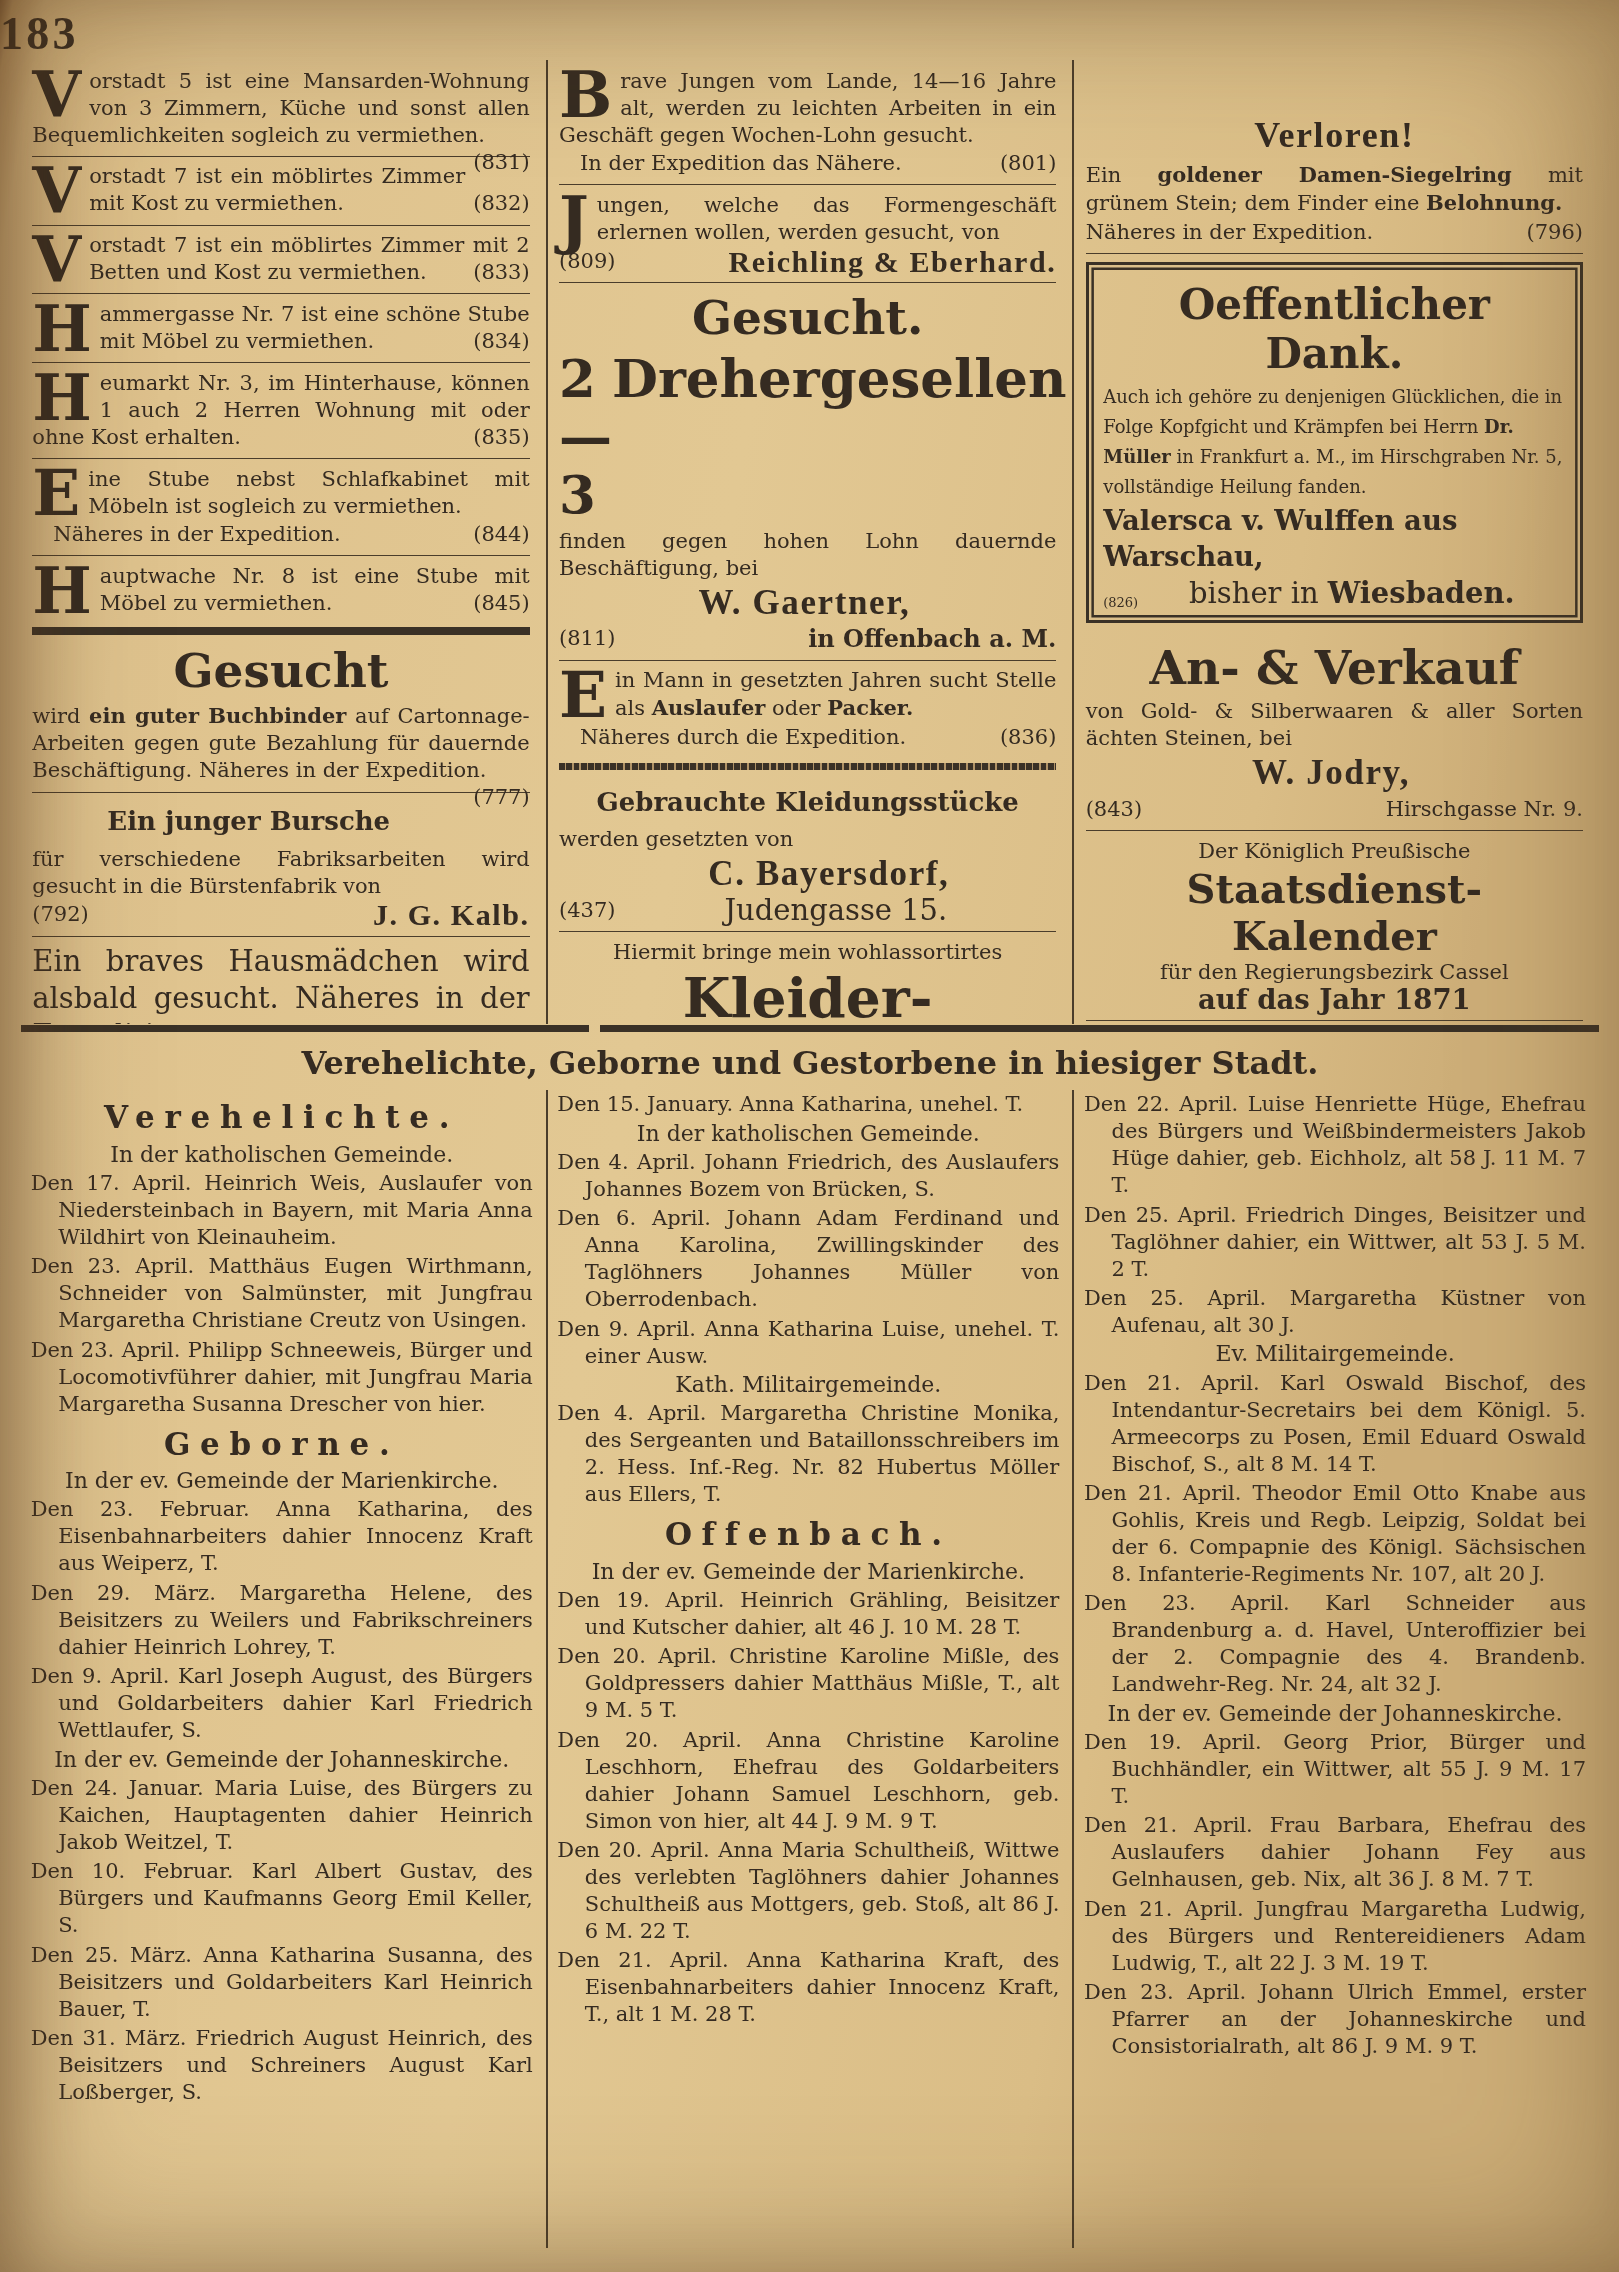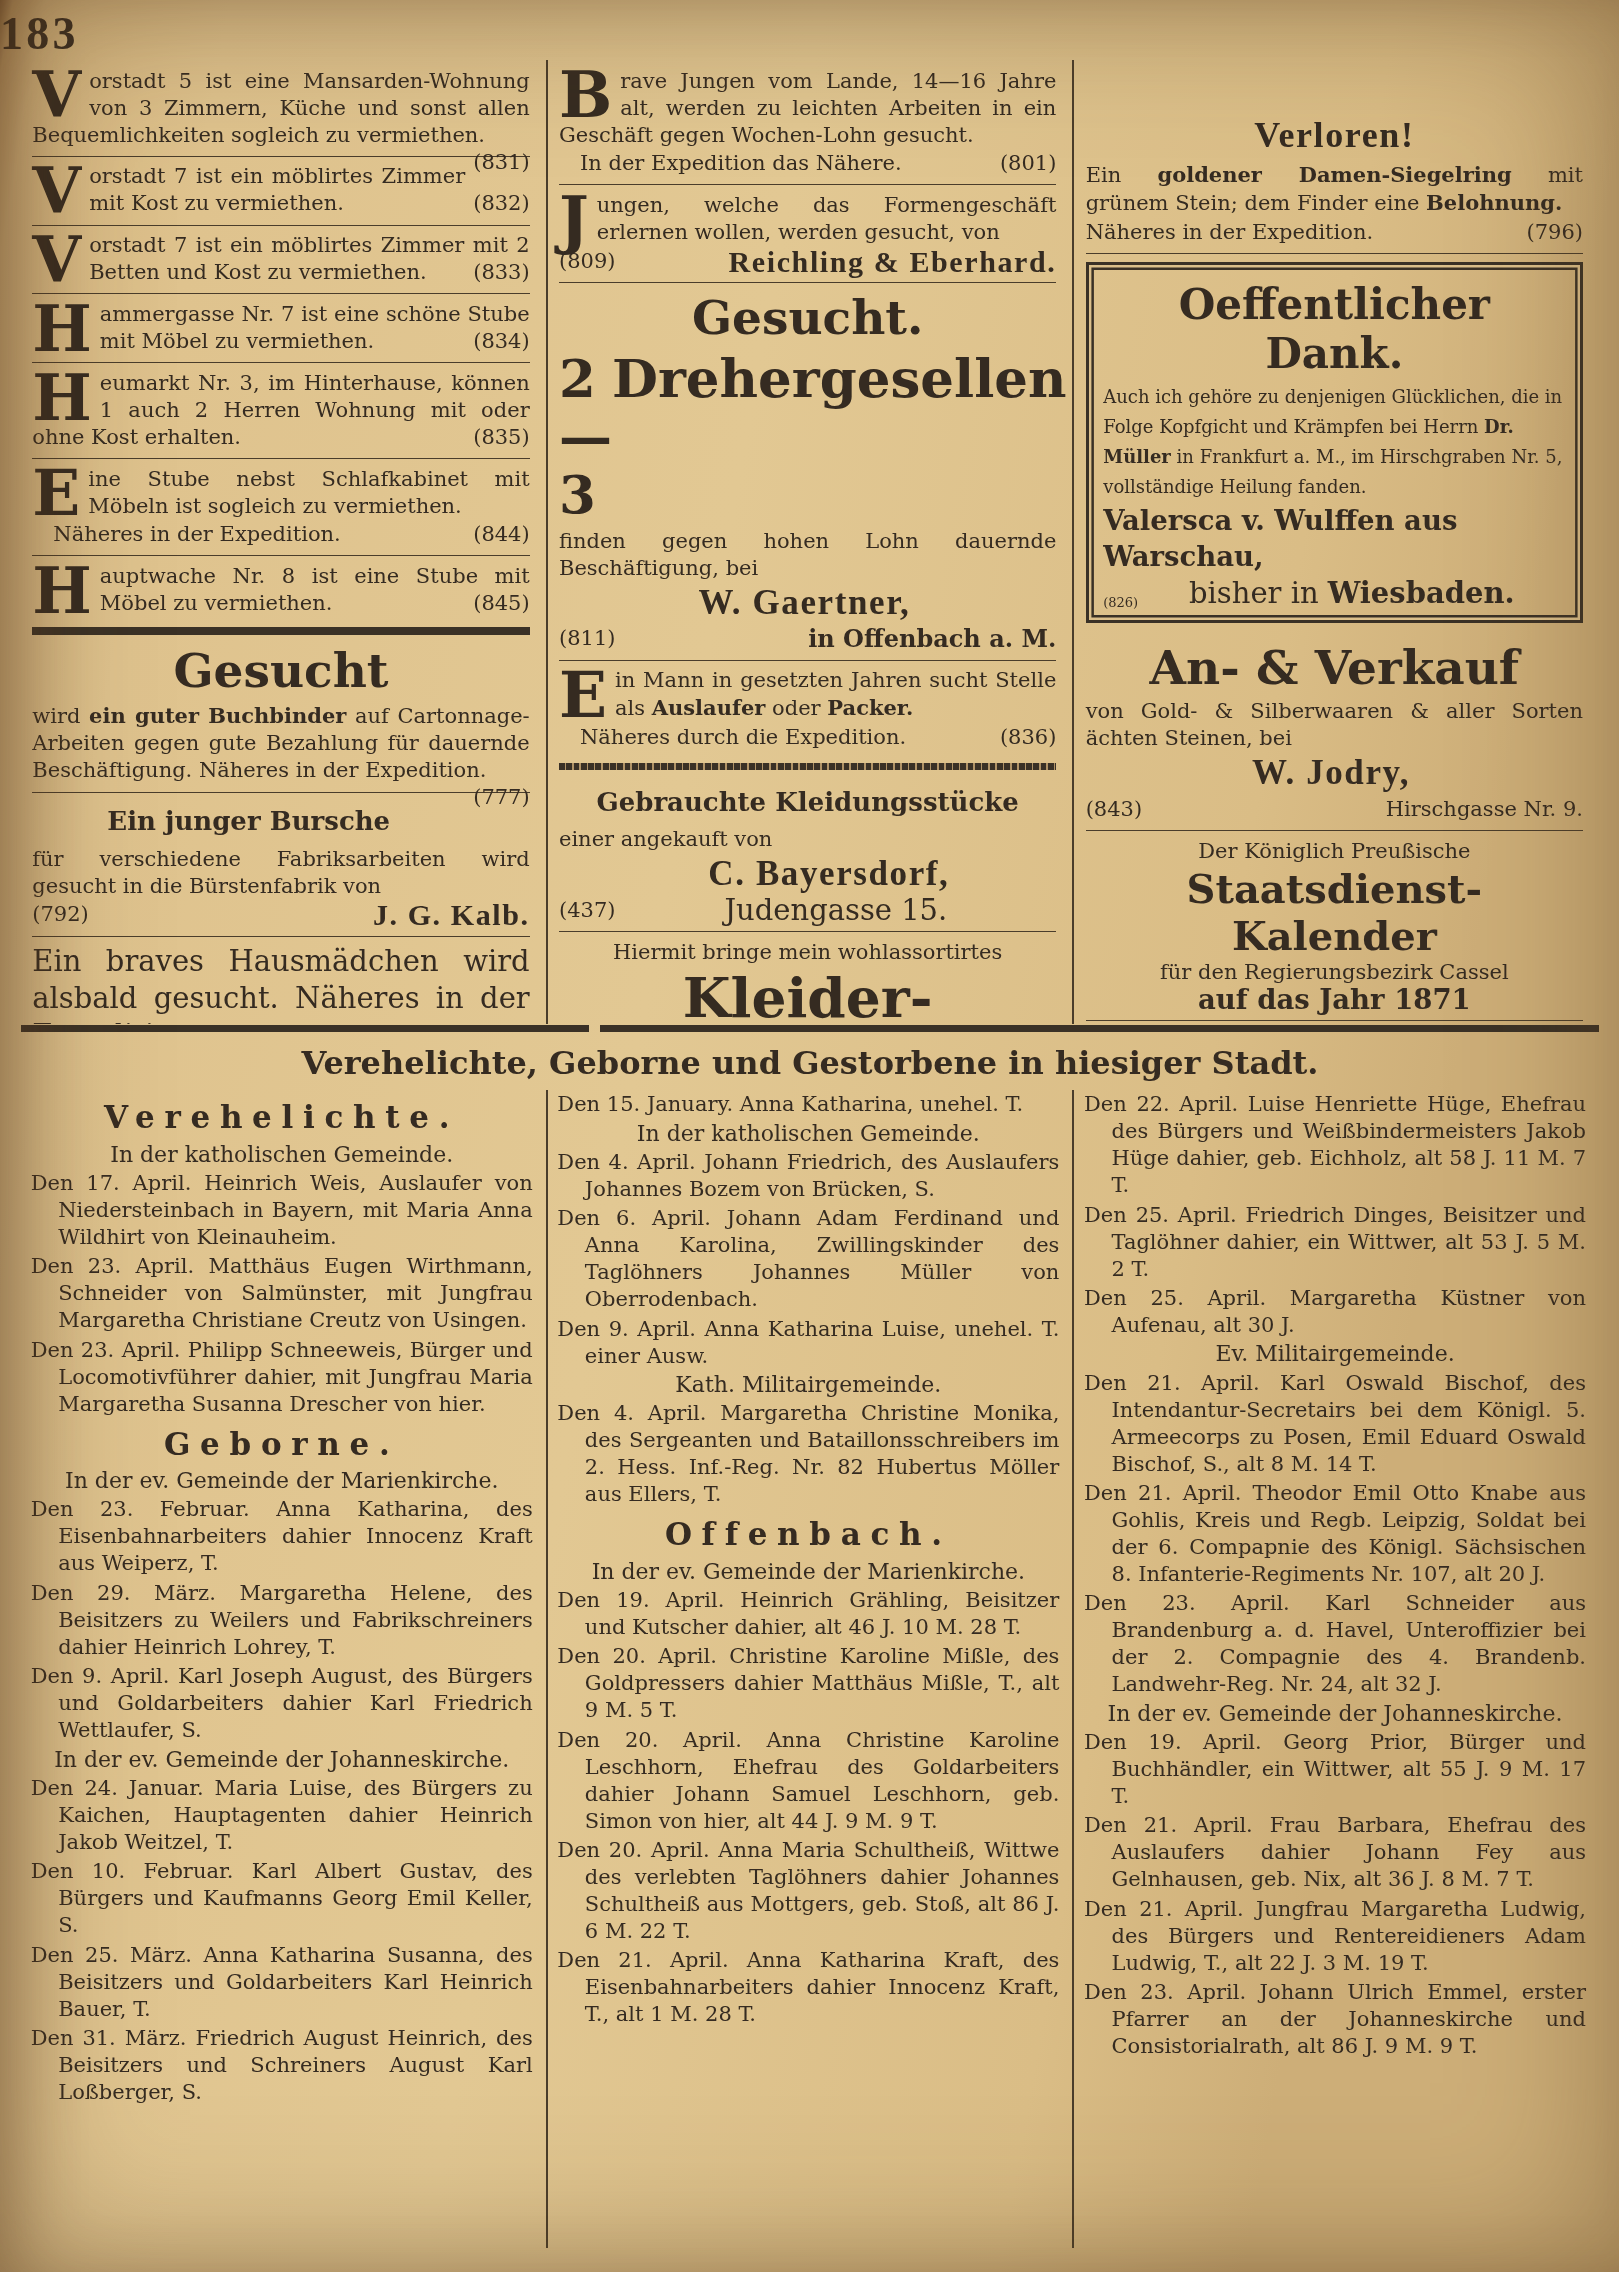--- a/index.html
+++ b/index.html
@@ -119,21 +119,21 @@
           <span class="bold-place">in Offenbach a. M.</span>
         </div>
       </div>
       <div class="ad nb">
         <p class="dc" style="margin:0;"><span>Ein Mann in gesetzten Jahren sucht Stelle als </span><span class="b">Auslaufer</span><span> oder </span><span class="b">Packer.</span></p>
         <p class="ad-cont"><span>Näheres durch die Expedition.</span><span class="ref">(836)</span></p>
       </div>
       <div class="hatch"></div>
       <div class="ad">
         <span class="ad-title small">Gebrauchte Kleidungsstücke</span>
-        <p style="margin:0;">einer angekauft von</p>
+        <p style="margin:0;">werden gesetzten von</p>
         <span class="name-line center">C. Bayersdorf,</span>
         <div class="row">
           <span>(437)</span>
           <span class="mid-place">Judengasse 15.</span>
         </div>
       </div>
       <div class="ad nb">
         <span class="cline">Hiermit bringe mein wohlassortirtes</span>
         <span class="magazin">Kleider-Magazin</span>
 

